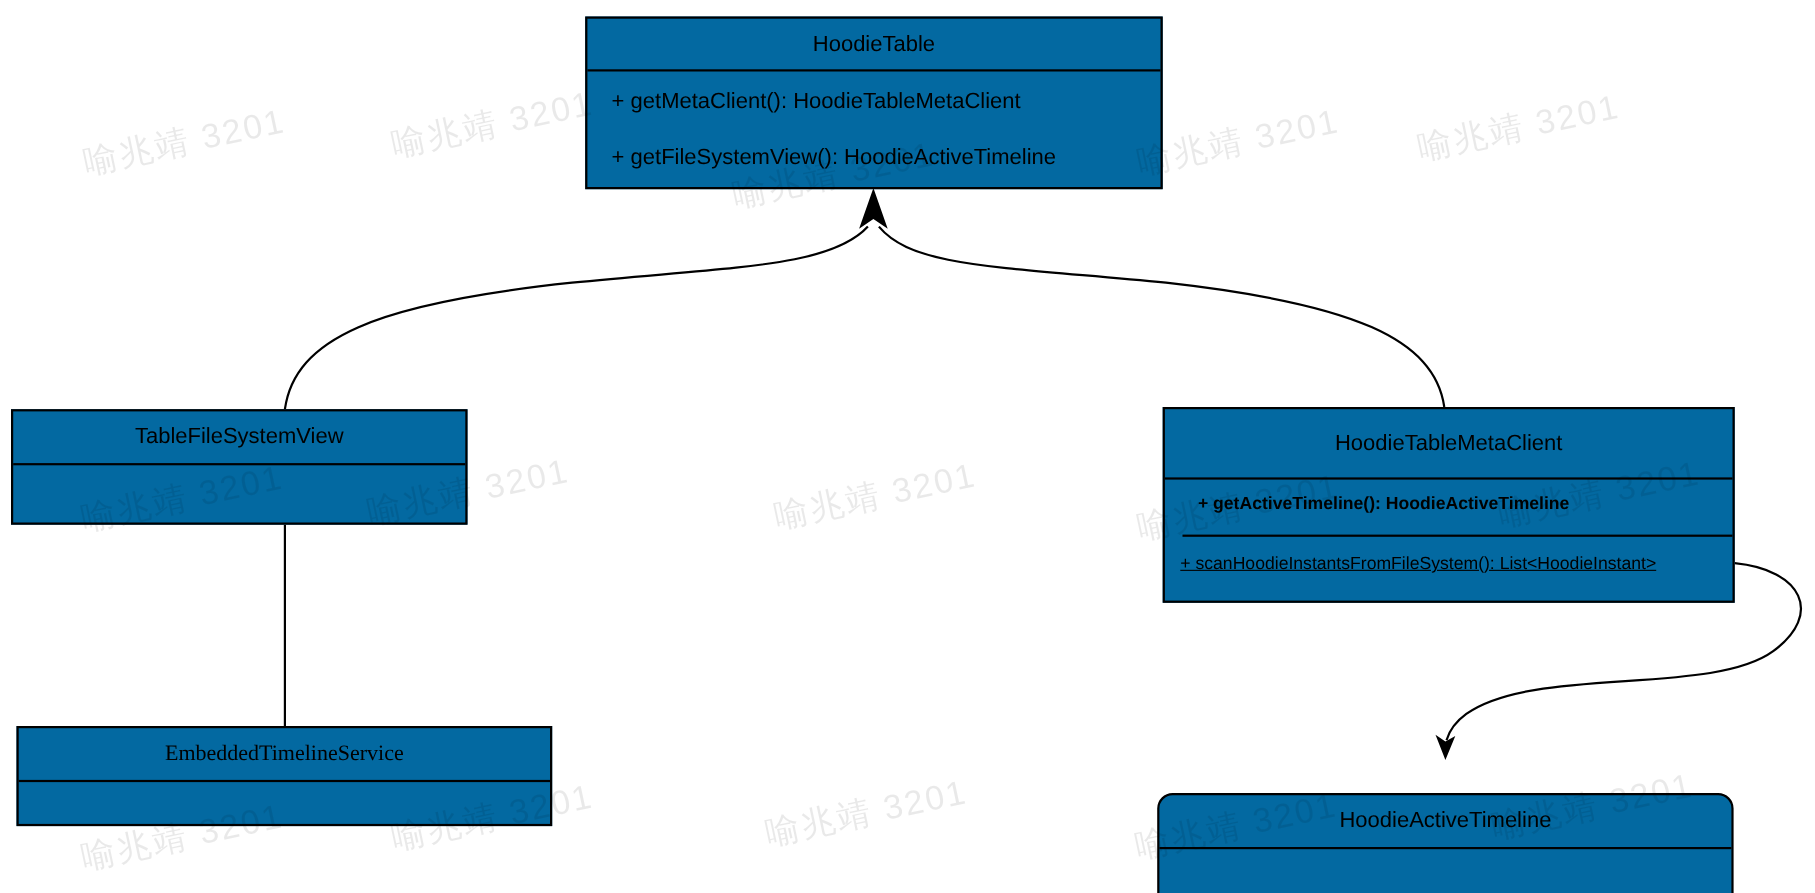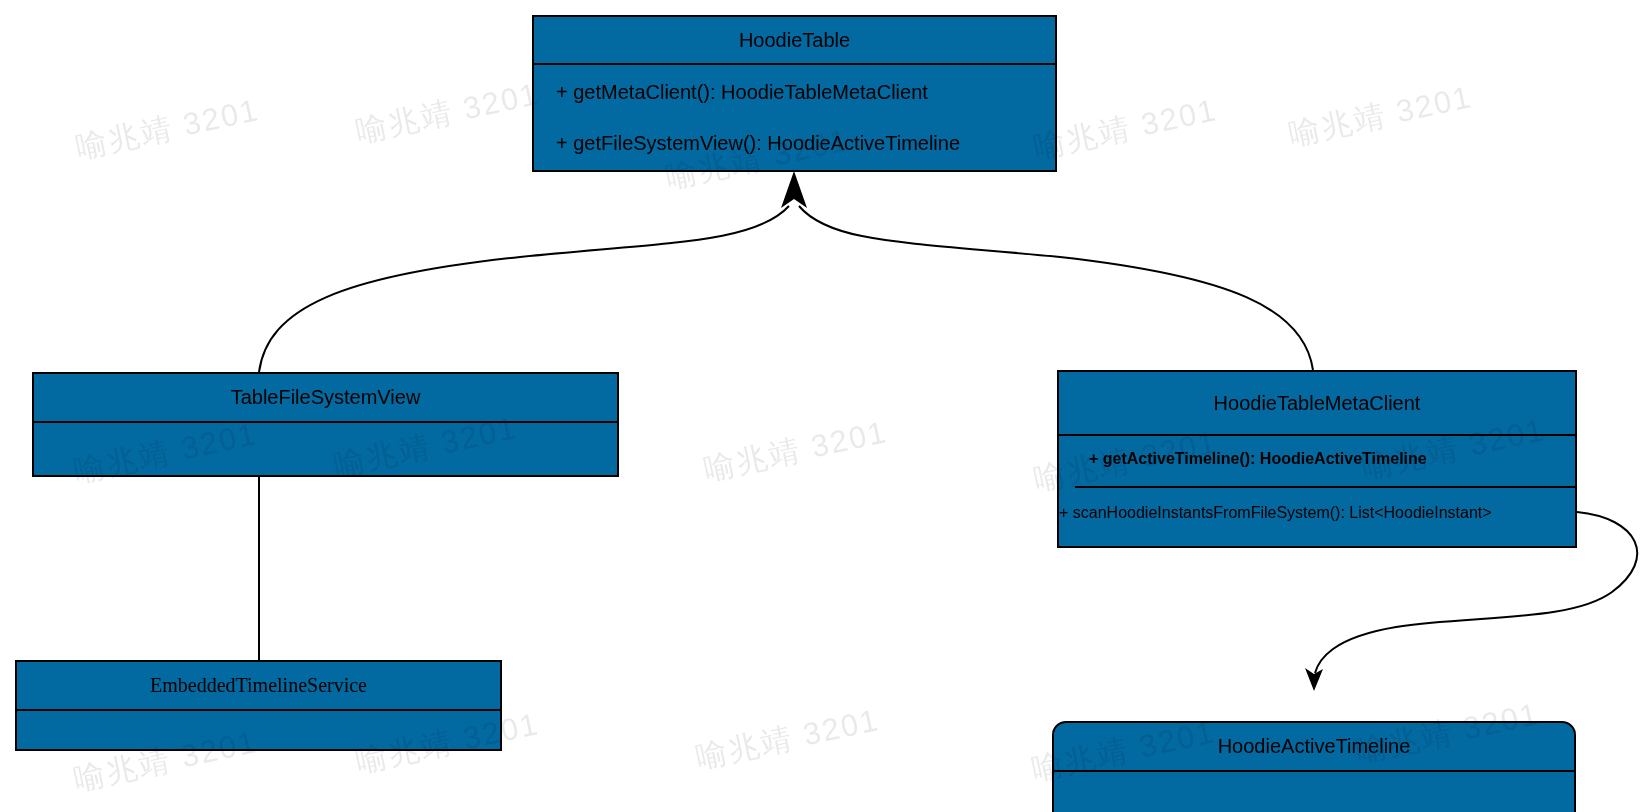--- a/index.html
+++ b/index.html
@@ -52,31 +52,31 @@
   </svg>
 
   <div class="uml-class" style="left:532px;top:15px;width:525px;height:157px;">
     <div class="uml-title" style="height:48px;">HoodieTable</div>
     <div class="uml-methods" style="padding:16px 13px 0 22px;">
       <div class="uml-method" style="margin-bottom:28px;">+ getMetaClient(): HoodieTableMetaClient</div>
       <div class="uml-method">+ getFileSystemView(): HoodieActiveTimeline</div>
     </div>
   </div>
 
-  <div class="uml-class" style="left:32px;top:372px;width:587px;height:105px;">
+  <div class="uml-class" style="left:10px;top:372px;width:415px;height:105px;">
     <div class="uml-title" style="height:49px;">TableFileSystemView</div>
     <div class="uml-compartment" style="height:52px;"></div>
   </div>
 
   <div class="uml-class" style="left:1057px;top:370px;width:520px;height:178px;">
     <div class="uml-title" style="height:64px;text-align:right;">HoodieTableMetaClient</div>
     <div class="uml-compartment divider" style="height:52px;padding:14px 14px 0 14px;">
       <div class="uml-method bold">+ getActiveTimeline(): HoodieActiveTimeline</div>
     </div>
-    <div class="uml-compartment" style="padding:12px 14px 0 0;line-height:26px;">
+    <div class="uml-compartment" style="padding:12px 14px 0 14px;line-height:26px;text-decoration:underline;">
       <div class="uml-method">+ scanHoodieInstantsFromFileSystem(): List&lt;HoodieInstant&gt;</div>
     </div>
   </div>
 
   <div class="uml-class" style="left:15px;top:660px;width:487px;height:91px;font-family:Liberation Serif, serif;">
     <div class="uml-title" style="height:49px;">EmbeddedTimelineService</div>
     <div class="uml-compartment" style="height:38px;"></div>
   </div>
 
   <div class="uml-class" style="left:1052px;top:721px;width:524px;height:108px;border-radius:14px;">

